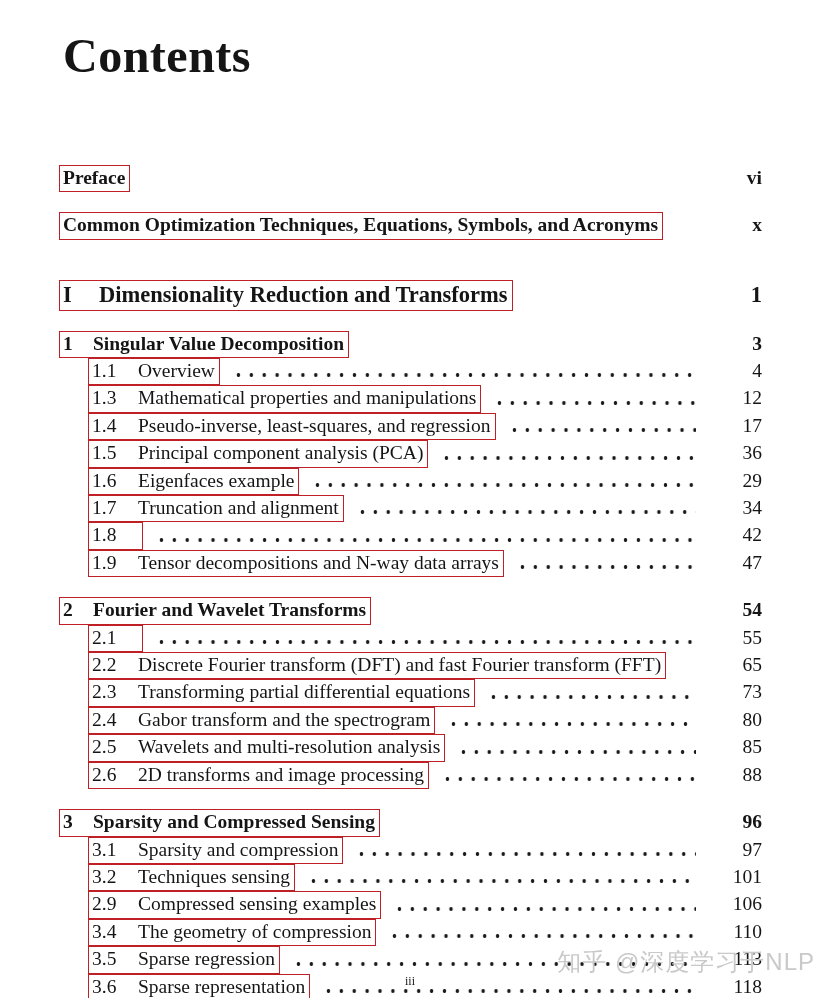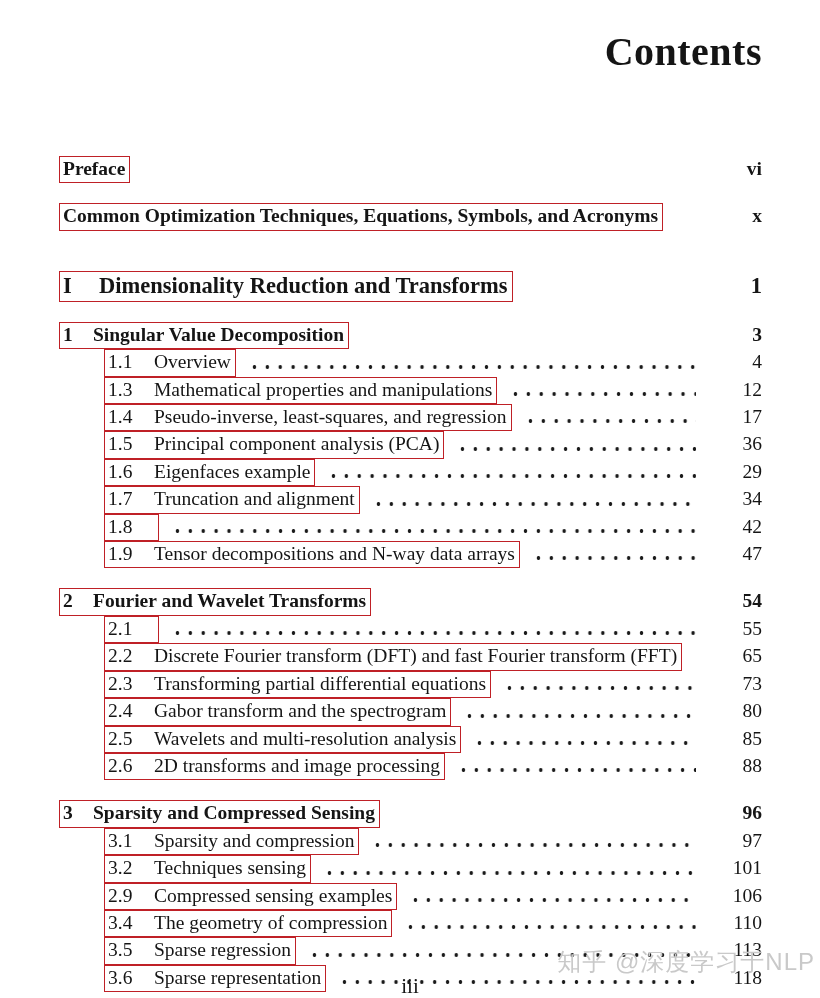--- a/index.html
+++ b/index.html
@@ -12,26 +12,25 @@
     background:#ffffff;
     position:relative;
     overflow:hidden;
     font-family:"Liberation Serif", serif;
     color:var(--ink);
   }
   .page{
     padding:30px 58px 0 63px;
   }
   .toc-title{
-    font-size:40px;
+    font-size:48px;
     font-weight:bold;
     margin:0 0 82px 0;
     letter-spacing:0.5px;
     line-height:1.1;
-    text-align:right;
   }
   .row{
     display:flex;
     align-items:baseline;
     line-height:24.4px;
     font-size:19.5px;
   }
   .front-row{
     font-weight:bold;
     margin-bottom:20px;
@@ -44,21 +43,21 @@
   }
   .chapter-block{margin-top:20px;}
   .chapter-row{font-weight:bold;}
   .link{
     display:inline-flex;
     align-items:baseline;
     border:1.5px solid var(--link-border);
     padding:0 4px 1px 3px;
     margin-left:-4px;
   }
-  .section-row .link{margin-left:41px;justify-content:space-between;}
+  .section-row .link{margin-left:25px;justify-content:space-between;}
   .num-part{width:36px;flex-shrink:0;}
   .num-ch{width:30px;flex-shrink:0;}
   .num-sec{width:46px;flex-shrink:0;}
   .leader{
     flex:1 1 auto;
     align-self:stretch;
     margin:0 10px 0 12px;
     background-image:radial-gradient(circle, #1a1a1a 1.6px, transparent 2.1px);
     background-size:12.9px 6px;
     background-repeat:repeat-x;
@@ -81,21 +80,21 @@
     font-size:24px;
     color:#c9c9c9;
     letter-spacing:1px;
     white-space:nowrap;
   }
   .folio{
     position:absolute;
     top:974px;
     left:0;right:0;
     text-align:center;
-    font-size:21px;
+    font-size:12px;
     color:var(--ink);
   }
 </style>
 </head>
 <body>
 
 <div class="page">
   <h1 class="toc-title">Contents</h1>
 
   <div id="front-matter">

